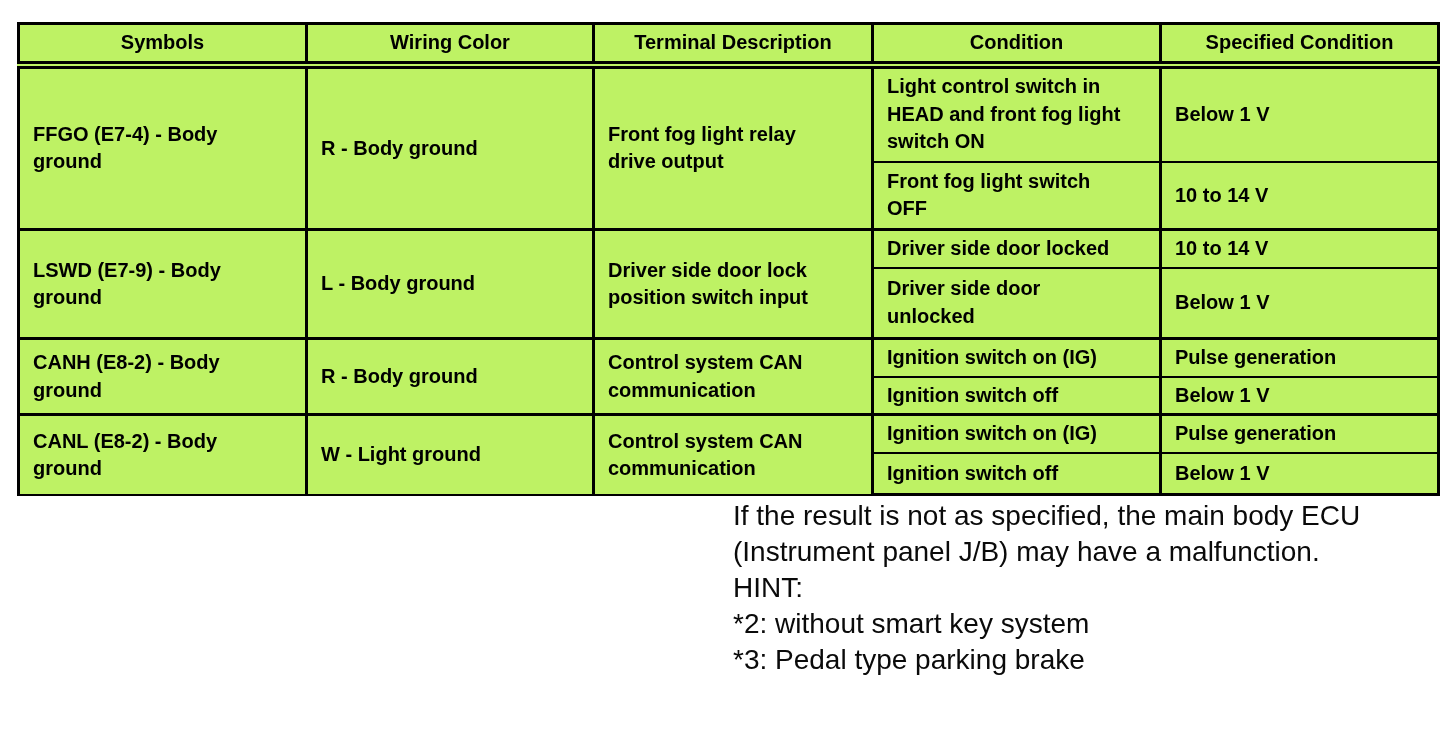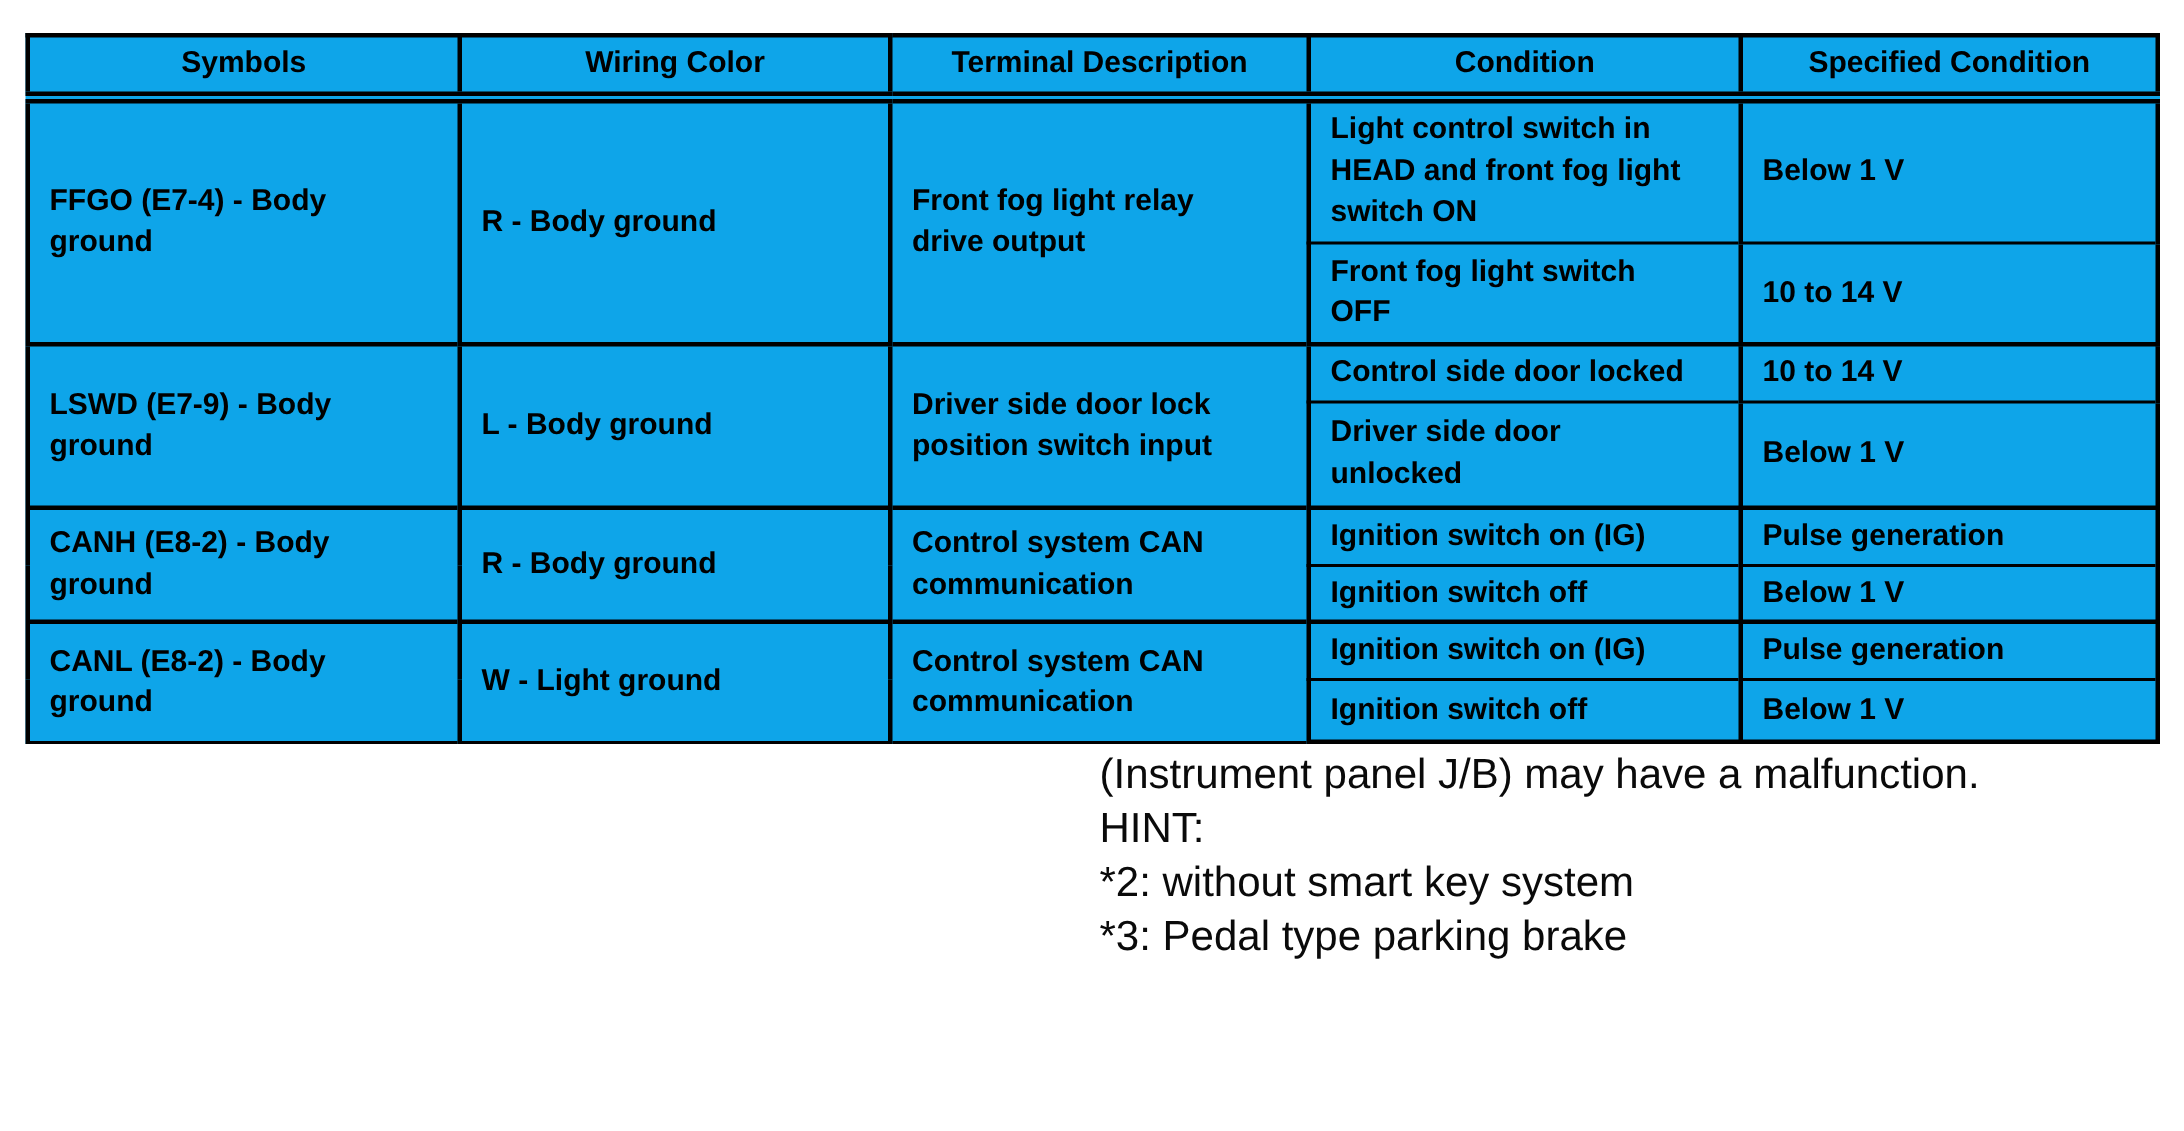--- a/index.html
+++ b/index.html
@@ -11,21 +11,21 @@
     overflow: hidden;
   }
   .page { position: relative; width: 1456px; height: 754px; background: #fff; }
 
   table.spec {
     position: absolute;
     left: 17px; top: 22px;
     width: 1420px;
     border-collapse: collapse;
     table-layout: fixed;
-    background: #0ea5e9;
+    background: #bef264;
   }
   table.spec th, table.spec td {
     border: 3px solid #000;
     font-weight: bold;
     font-size: 20px;
     line-height: 1.38;
     vertical-align: middle;
     padding: 4px 10px 4px 13px;
     white-space: pre-line;
     overflow: hidden;
@@ -93,21 +93,21 @@
 OFF</td>
         <td>10 to 14 V</td>
       </tr>
 
       <tr class="sub-a" style="height:36px">
         <td rowspan="2">LSWD (E7-9) - Body
 ground</td>
         <td rowspan="2">L - Body ground</td>
         <td rowspan="2">Driver side door lock
 position switch input</td>
-        <td>Control side door locked</td>
+        <td>Driver side door locked</td>
         <td>10 to 14 V</td>
       </tr>
       <tr class="sub-b" style="height:71px">
         <td>Driver side door
 unlocked</td>
         <td>Below 1 V</td>
       </tr>
 
       <tr class="sub-a" style="height:38px">
         <td rowspan="2">CANH (E8-2) - Body
@@ -133,19 +133,20 @@
         <td>Pulse generation</td>
       </tr>
       <tr class="sub-b" style="height:42px">
         <td class="last">Ignition switch off</td>
         <td class="last">Below 1 V</td>
       </tr>
     </tbody>
   </table>
 
   <div class="note">
+    <div>If the result is not as specified, the main body ECU</div>
     <div>(Instrument panel J/B) may have a malfunction.</div>
     <div>HINT:</div>
     <div>*2: without smart key system</div>
     <div>*3: Pedal type parking brake</div>
   </div>
 
 </div>
 
 </body></html>

